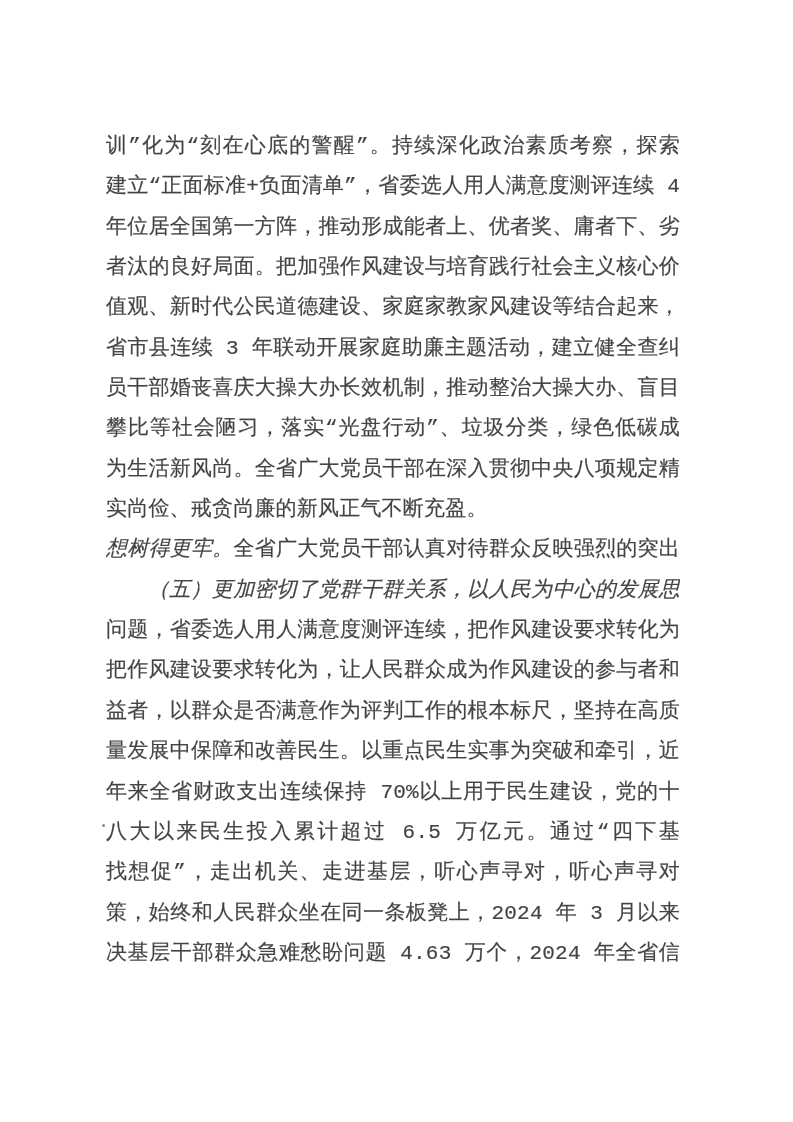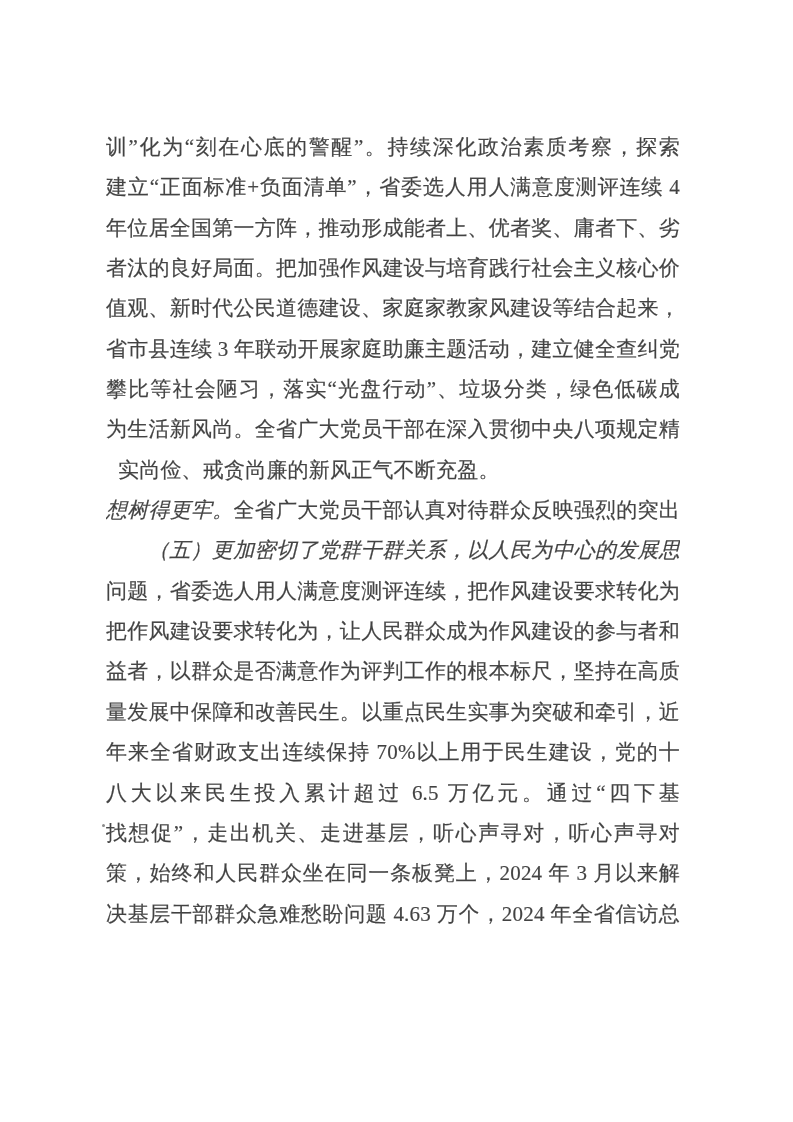--- a/index.html
+++ b/index.html
@@ -6,21 +6,21 @@
     margin: 0;
     padding: 0;
     background: #ffffff;
   }
   .page {
     position: relative;
     width: 793px;
     height: 968px;
     background: #ffffff;
     overflow: hidden;
-    font-family: Liberation Serif, serif;
+    font-family: Liberation Mono, monospace;
   }
   .text-block {
     position: absolute;
     left: 106px;
     top: 127px;
     width: 574px;
   }
   .line {
     height: 40.35px;
     line-height: 40.35px;
@@ -31,21 +31,20 @@
     text-align-last: justify;
     text-justify: inter-character;
     white-space: normal;
     overflow: hidden;
     -webkit-text-stroke: 0.2px #5a5a5a;
   }
   
   .line.flush {
     text-align: right;
     text-align-last: left;
-    margin-left: 12px;
   }
   
   .line.indent {
     padding-left: 42px;
   }
   
   .kai {
     font-style: italic;
   }
   .footer {
@@ -75,20 +74,21 @@
 
 <div class="page">
 
   <main class="text-block">
     <div class="line">训”化为“刻在心底的警醒”。持续深化政治素质考察，探索</div>
     <div class="line">建立“正面标准+负面清单”，省委选人用人满意度测评连续 4</div>
     <div class="line">年位居全国第一方阵，推动形成能者上、优者奖、庸者下、劣</div>
     <div class="line">者汰的良好局面。把加强作风建设与培育践行社会主义核心价</div>
     <div class="line">值观、新时代公民道德建设、家庭家教家风建设等结合起来，</div>
     <div class="line">省市县连续 3 年联动开展家庭助廉主题活动，建立健全查纠党</div>
+    <div class="line">员干部婚丧喜庆大操大办长效机制，推动整治大操大办、盲目</div>
     <div class="line">攀比等社会陋习，落实“光盘行动”、垃圾分类，绿色低碳成</div>
     <div class="line">为生活新风尚。全省广大党员干部在深入贯彻中央八项规定精</div>
     <div class="line flush">实尚俭、戒贪尚廉的新风正气不断充盈。</div>
     <div class="line"><span class="kai">想树得更牢。</span><span>全省广大党员干部认真对待群众反映强烈的突出</span></div>
     <div class="line indent kai">（五）更加密切了党群干群关系，以人民为中心的发展思</div>
     <div class="line">问题，省委选人用人满意度测评连续，把作风建设要求转化为</div>
     <div class="line">把作风建设要求转化为，让人民群众成为作风建设的参与者和受</div>
     <div class="line">益者，以群众是否满意作为评判工作的根本标尺，坚持在高质</div>
     <div class="line">量发展中保障和改善民生。以重点民生实事为突破和牵引，近</div>
     <div class="line">年来全省财政支出连续保持 70%以上用于民生建设，党的十</div>

